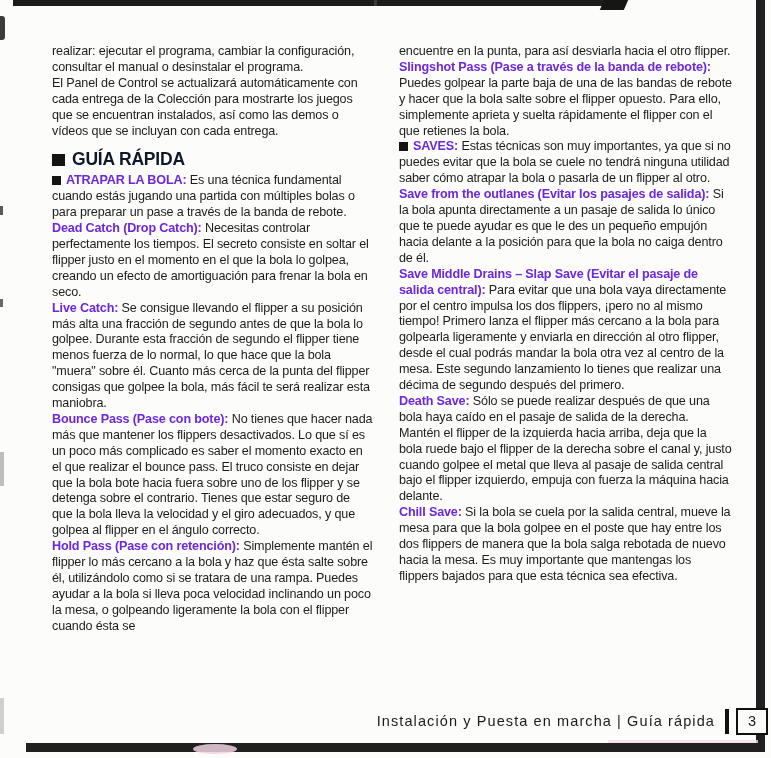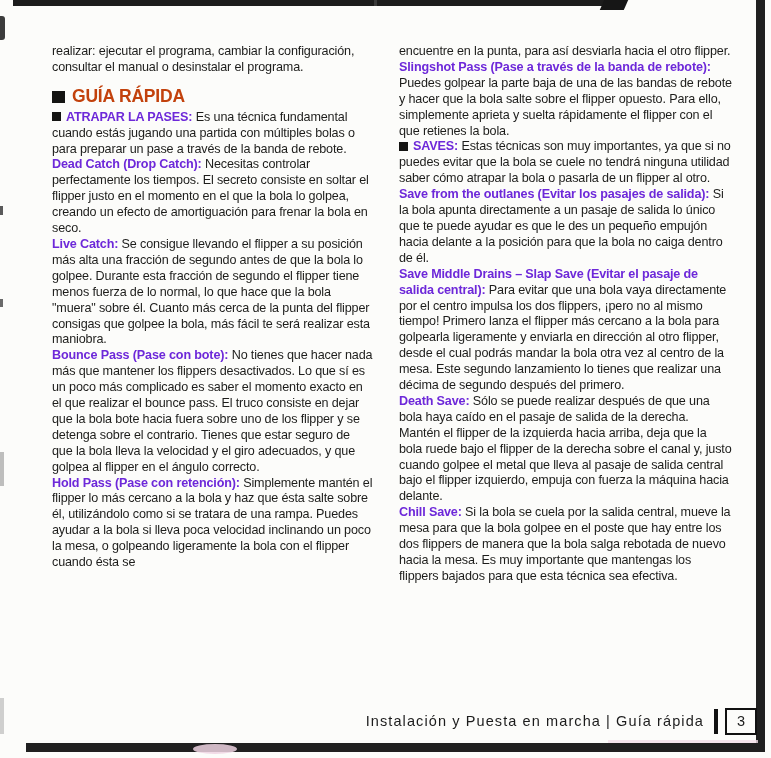--- a/index.html
+++ b/index.html
@@ -43,38 +43,38 @@
   }
   .col-left  { left: 52px;  width: 321px; }
   .col-right { left: 399px; width: 334px; }
   .col p { margin: 0; }
   .col b { font-weight: bold; color: #6d28d9; }
   .heading {
     margin: 13px 0 5px 0;
     font-size: 17.5px;
     font-weight: bold;
     letter-spacing: -0.2px;
-    color: #c2410c;
+    color: #0f172a;
     display: flex;
     align-items: center;
   }
   .bullet-entry { margin-top: 9px; }
   .sq {
     display: inline-block;
     background: #141412;
     vertical-align: baseline;
   }
   .sq-big   { width: 13px; height: 12px; margin-right: 7px; flex: 0 0 auto; }
   .sq-small { width: 9px;  height: 9px;  margin-right: 5px; position: relative; top: 0.5px; }
 
   
   .footer {
     position: absolute;
     top: 706px;
-    right: 14px;
+    right: 3px;
     height: 30px;
     display: flex;
     align-items: center;
     color: #1c1c1c;
   }
   .footer-text {
     font-size: 14.5px;
     letter-spacing: 1.1px;
     white-space: nowrap;
   }
@@ -108,25 +108,26 @@
   <div class="speck-a"></div>
   <div class="speck-b"></div>
   <div class="speck-c"></div>
   <div class="speck-d"></div>
   <div class="speck-e"></div>
   <div class="smudge-a"></div>
   <div class="smudge-b"></div>
 
   <div class="col col-left" id="col-left">
       <p class="plain">realizar: ejecutar el programa, cambiar la configuración, consultar el manual o desinstalar el programa.</p>
+      <p class="plain">El Panel de Control se actualizará automáticamente con cada entrega de la Colección para mostrarte los juegos que se encuentran instalados, así como las demos o vídeos que se incluyan con cada entrega.</p>
       <div class="heading">
         <span class="sq sq-big"></span>
         <span>GUÍA RÁPIDA</span>
       </div>
-      <p class="bullet-entry"><span class="sq sq-small"></span><b>ATRAPAR LA PASES:</b> <span>Es una técnica fundamental cuando estás jugando una partida con múltiples bolas o para preparar un pase a través de la banda de rebote.</span></p>
+      <p class="bullet-entry"><span class="sq sq-small"></span><b>ATRAPAR LA BOLA:</b> <span>Es una técnica fundamental cuando estás jugando una partida con múltiples bolas o para preparar un pase a través de la banda de rebote.</span></p>
       <p class="entry"><b>Dead Catch (Drop Catch):</b> <span>Necesitas controlar perfectamente los tiempos. El secreto consiste en soltar el flipper justo en el momento en el que la bola lo golpea, creando un efecto de amortiguación para frenar la bola en seco.</span></p>
       <p class="entry"><b>Live Catch:</b> <span>Se consigue llevando el flipper a su posición más alta una fracción de segundo antes de que la bola lo golpee. Durante esta fracción de segundo el flipper tiene menos fuerza de lo normal, lo que hace que la bola "muera" sobre él. Cuanto más cerca de la punta del flipper consigas que golpee la bola, más fácil te será realizar esta maniobra.</span></p>
       <p class="entry"><b>Bounce Pass (Pase con bote):</b> <span>No tienes que hacer nada más que mantener los flippers desactivados. Lo que sí es un poco más complicado es saber el momento exacto en el que realizar el bounce pass. El truco consiste en dejar que la bola bote hacia fuera sobre uno de los flipper y se detenga sobre el contrario. Tienes que estar seguro de que la bola lleva la velocidad y el giro adecuados, y que golpea al flipper en el ángulo correcto.</span></p>
       <p class="entry"><b>Hold Pass (Pase con retención):</b> <span>Simplemente mantén el flipper lo más cercano a la bola y haz que ésta salte sobre él, utilizándolo como si se tratara de una rampa. Puedes ayudar a la bola si lleva poca velocidad inclinando un poco la mesa, o golpeando ligeramente la bola con el flipper cuando ésta se</span></p>
     </div>
   <div class="col col-right" id="col-right">
       <p class="plain">encuentre en la punta, para así desviarla hacia el otro flipper.</p>
       <p class="entry"><b>Slingshot Pass (Pase a través de la banda de rebote):</b> <span>Puedes golpear la parte baja de una de las bandas de rebote y hacer que la bola salte sobre el flipper opuesto. Para ello, simplemente aprieta y suelta rápidamente el flipper con el que retienes la bola.</span></p>
       <p class="bullet-entry"><span class="sq sq-small"></span><b>SAVES:</b> <span>Estas técnicas son muy importantes, ya que si no puedes evitar que la bola se cuele no tendrá ninguna utilidad saber cómo atrapar la bola o pasarla de un flipper al otro.</span></p>
       <p class="entry"><b>Save from the outlanes (Evitar los pasajes de salida):</b> <span>Si la bola apunta directamente a un pasaje de salida lo único que te puede ayudar es que le des un pequeño empujón hacia delante a la posición para que la bola no caiga dentro de él.</span></p>

